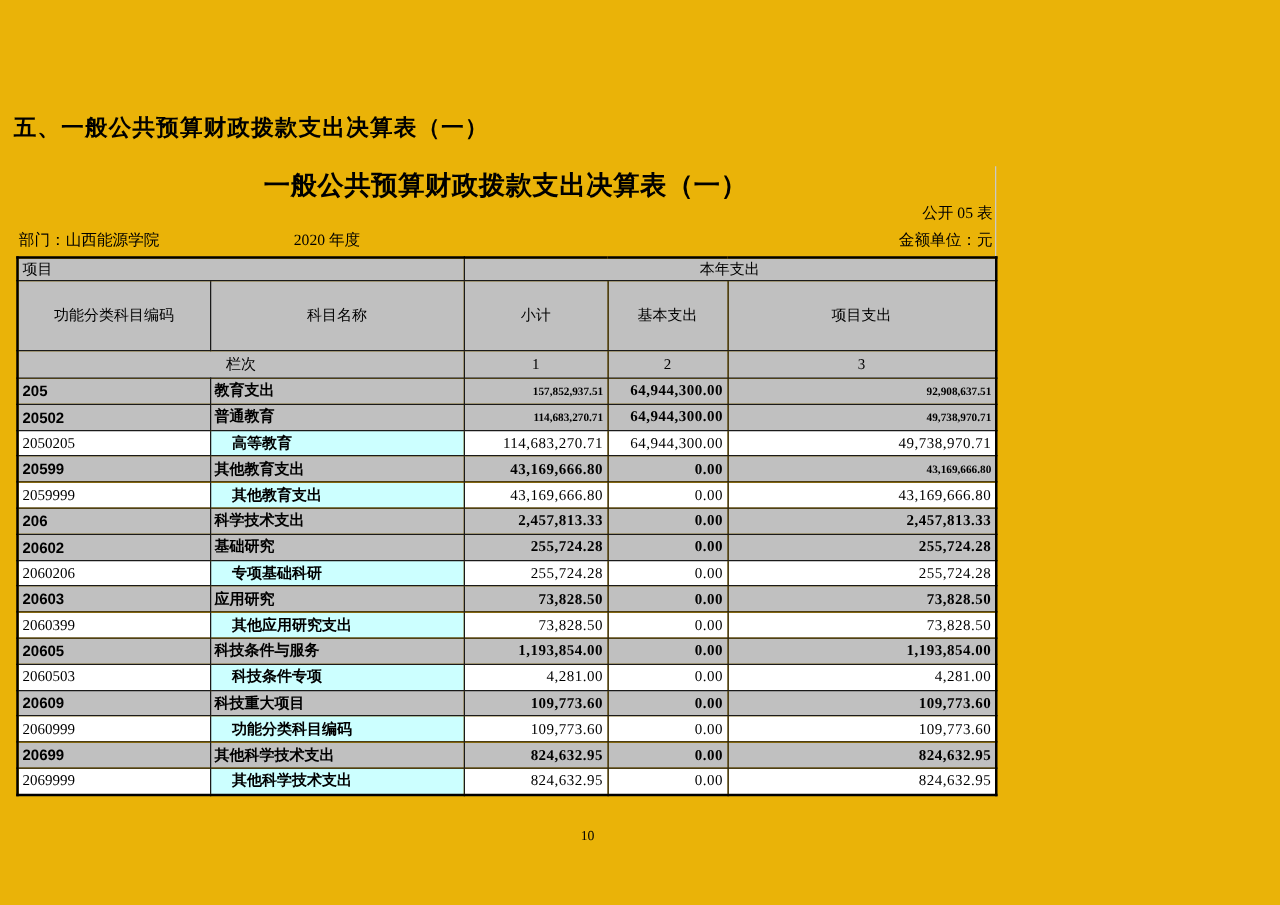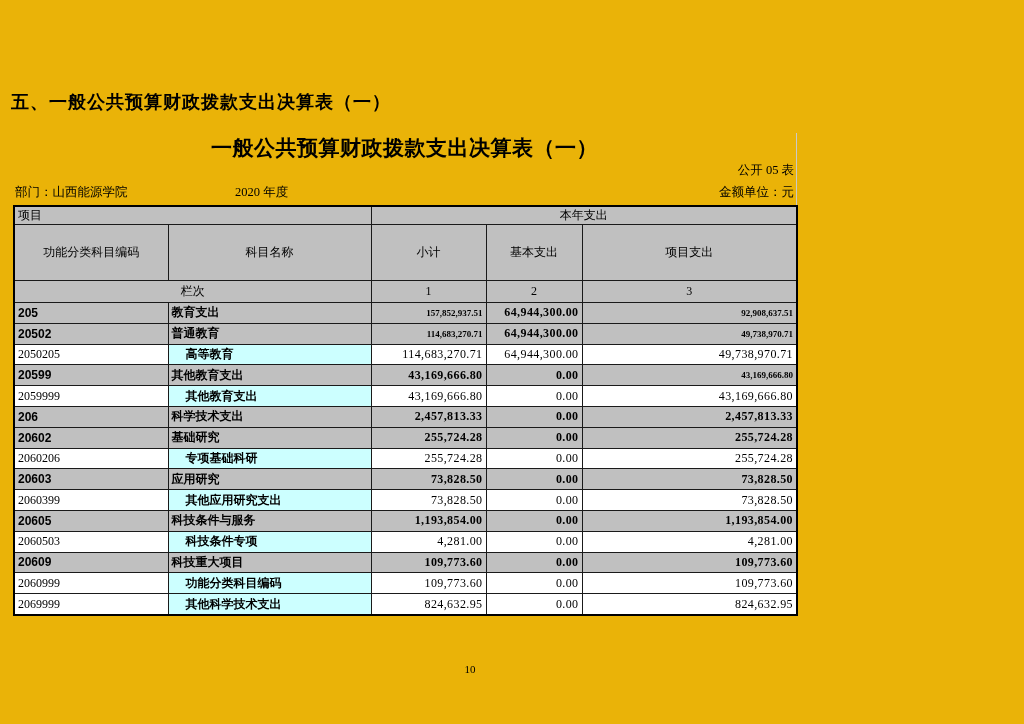--- a/index.html
+++ b/index.html
@@ -208,20 +208,27 @@
           <td class="num">0.00</td>
           <td class="num">109,773.60</td>
         </tr>
         <tr class="detail">
           <td class="code-cell left">2060999</td>
           <td class="name-cell left">功能分类科目编码</td>
           <td class="num">109,773.60</td>
           <td class="num">0.00</td>
           <td class="num">109,773.60</td>
         </tr>
+        <tr class="summary">
+          <td class="code-cell left">20699</td>
+          <td class="name-cell left">其他科学技术支出</td>
+          <td class="num">824,632.95</td>
+          <td class="num">0.00</td>
+          <td class="num">824,632.95</td>
+        </tr>
         <tr class="detail">
           <td class="code-cell left">2069999</td>
           <td class="name-cell left">其他科学技术支出</td>
           <td class="num">824,632.95</td>
           <td class="num">0.00</td>
           <td class="num">824,632.95</td>
         </tr>
       </tbody>
   </table>
 

